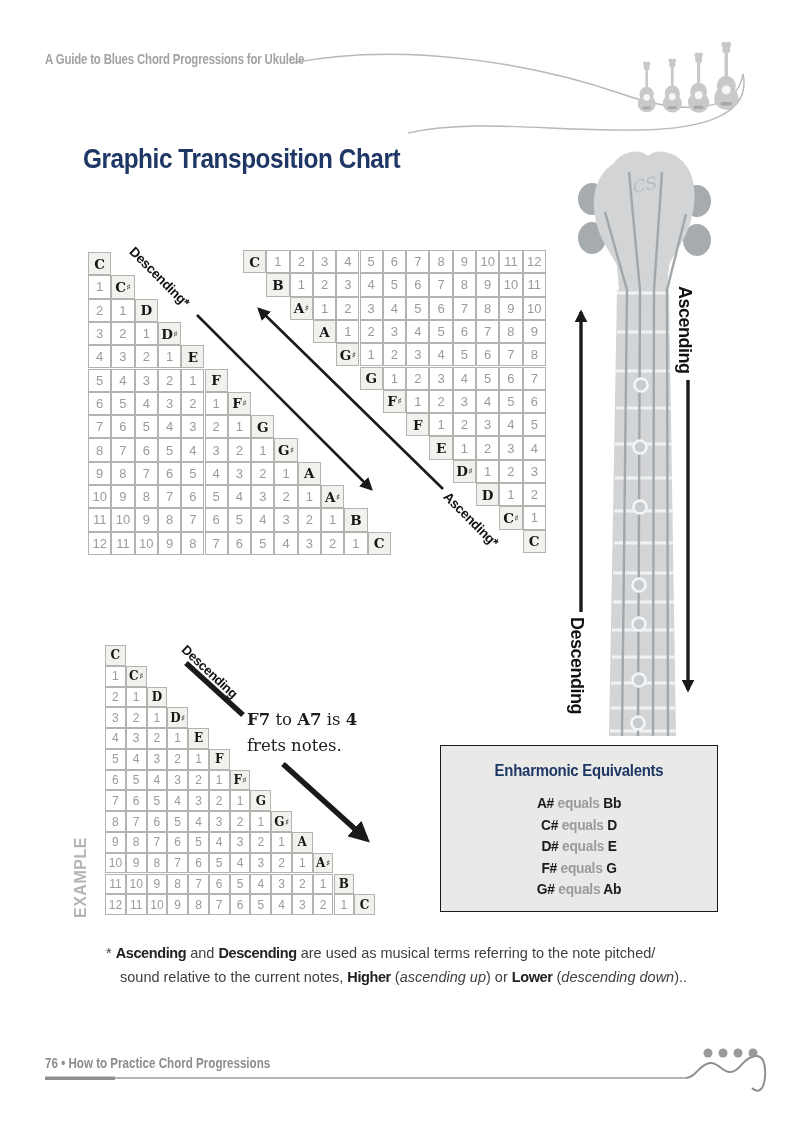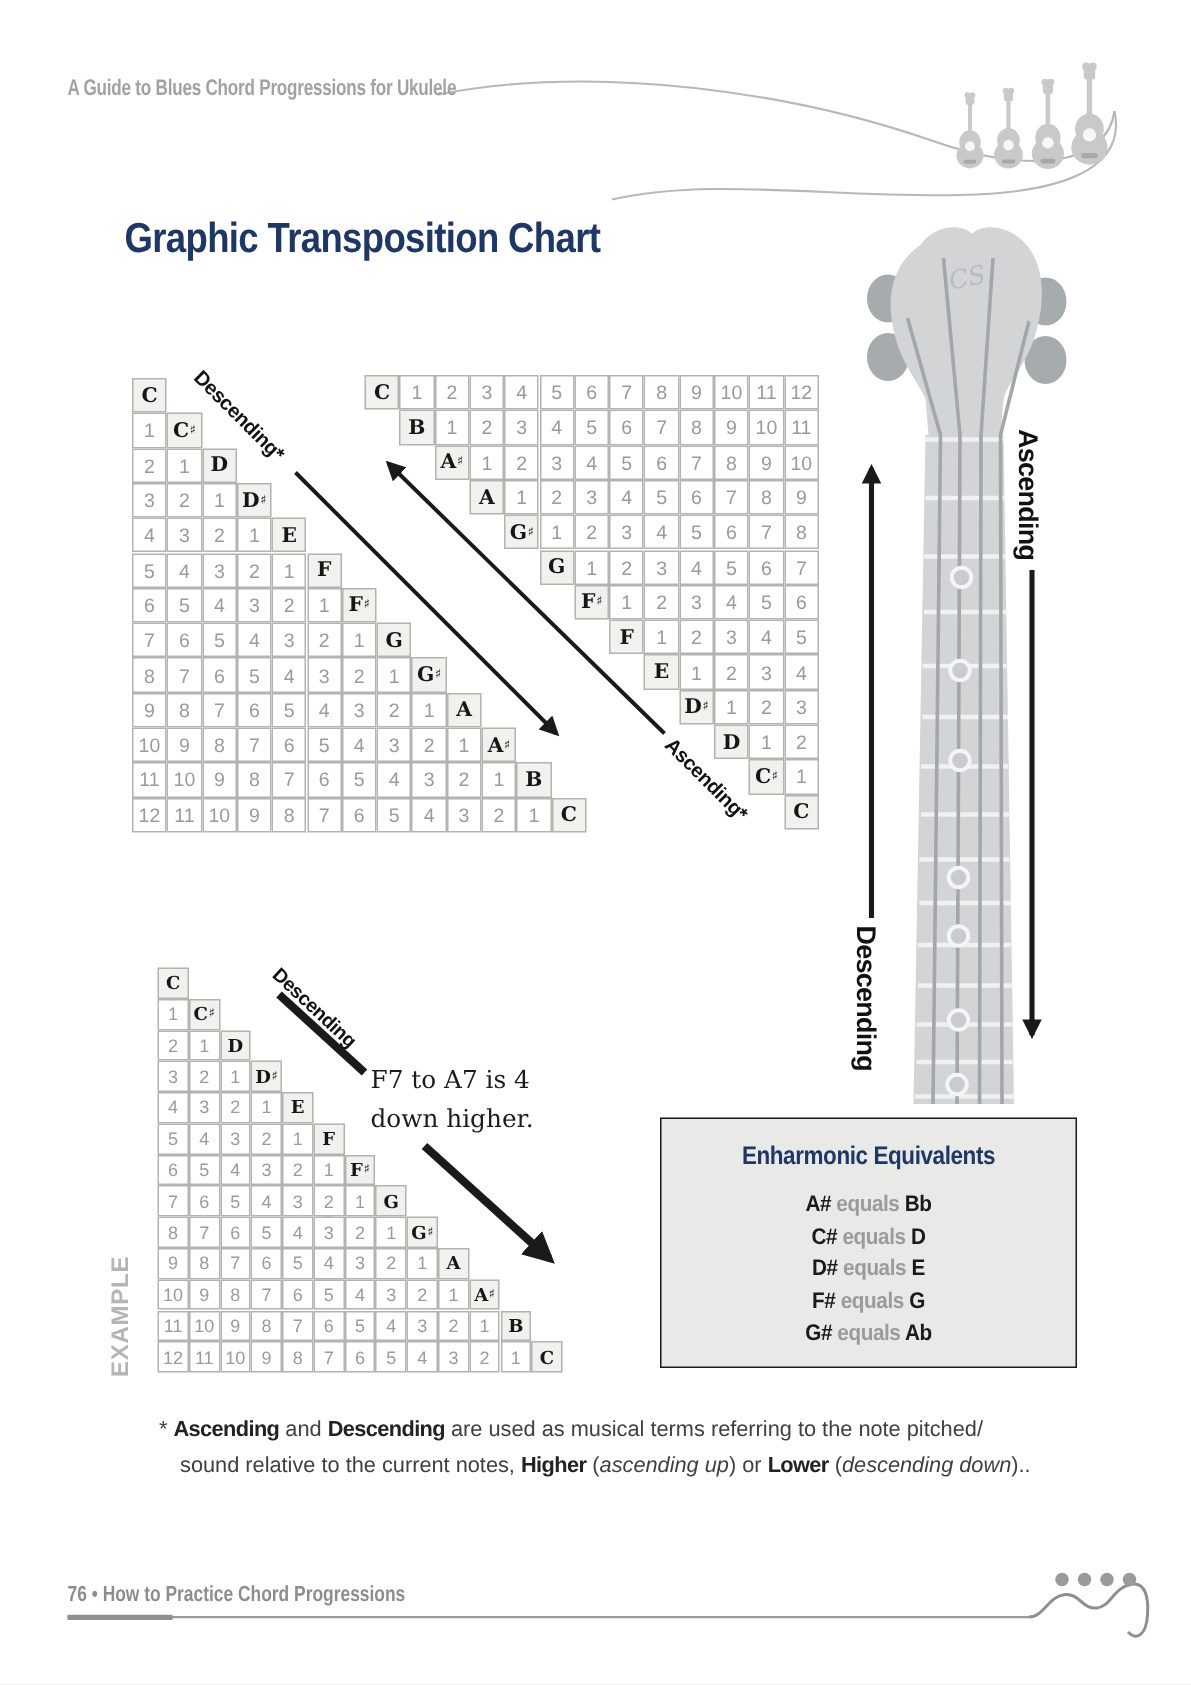--- a/index.html
+++ b/index.html
@@ -36,21 +36,21 @@
                transform:rotate(-90deg);transform-origin:left top;white-space:nowrap;}
 
   
   .neck-label{writing-mode:vertical-rl;font-weight:bold;color:#111;font-size:18px;letter-spacing:-0.5px;}
   .lbl-neck-asc{left:674px;top:286px;}
   .lbl-neck-desc{left:566px;top:617px;}
 
   
   .ex-caption{left:247px;top:710px;font-family:"DejaVu Serif",serif;font-size:16.5px;color:#1c1c1c;white-space:nowrap;}
   .ex-caption2{left:247px;top:736px;font-family:"DejaVu Serif",serif;font-size:16.5px;color:#1c1c1c;white-space:nowrap;}
-  .ex-caption .rb{font-weight:normal;text-align:center;}
+  .ex-caption .rb{font-weight:bold;text-align:center;}
 
   
   .enh-box{left:440px;top:745px;width:278px;height:167px;background:#e9e9e7;
            border:1.5px solid #1a1a1a;box-sizing:border-box;text-align:center;}
   .enh-title{margin-top:15px;font-size:17px;font-weight:bold;color:#1e3765;
              transform:scaleX(0.88);transform-origin:center top;letter-spacing:-0.3px;}
   .enh-rows{margin-top:11px;}
   .enrow{line-height:21.5px;font-size:15px;font-weight:bold;letter-spacing:-0.3px;
          transform:scaleX(0.92);transform-origin:center top;}
   .enrow .enb{color:#1a1a1a;}
@@ -513,21 +513,21 @@
 
   <div class="abs diag-label lbl-desc">Descending*</div>
   <div class="abs diag-label lbl-asc">Ascending*</div>
   <div class="abs diag-label lbl-exdesc">Descending</div>
   <div class="abs lbl-example">EXAMPLE</div>
 
   <div class="abs neck-label lbl-neck-asc">Ascending</div>
   <div class="abs neck-label lbl-neck-desc">Descending</div>
 
   <div class="abs ex-caption"><span class="rb">F7</span><span> to </span><span class="rb">A7</span><span> is </span><span class="rb">4</span></div>
-  <div class="abs ex-caption2">down higher.</div>
+  <div class="abs ex-caption2">frets notes.</div>
 
   <div class="abs enh-box">
     <div class="enh-title">Enharmonic Equivalents</div>
     <div id="enh-rows" class="enh-rows">
         <div class="enrow"><span class="enb">A# </span><span class="eng">equals </span><span class="enb">Bb</span></div>
         <div class="enrow"><span class="enb">C# </span><span class="eng">equals </span><span class="enb">D</span></div>
         <div class="enrow"><span class="enb">D# </span><span class="eng">equals </span><span class="enb">E</span></div>
         <div class="enrow"><span class="enb">F# </span><span class="eng">equals </span><span class="enb">G</span></div>
         <div class="enrow"><span class="enb">G# </span><span class="eng">equals </span><span class="enb">Ab</span></div>
       </div>

